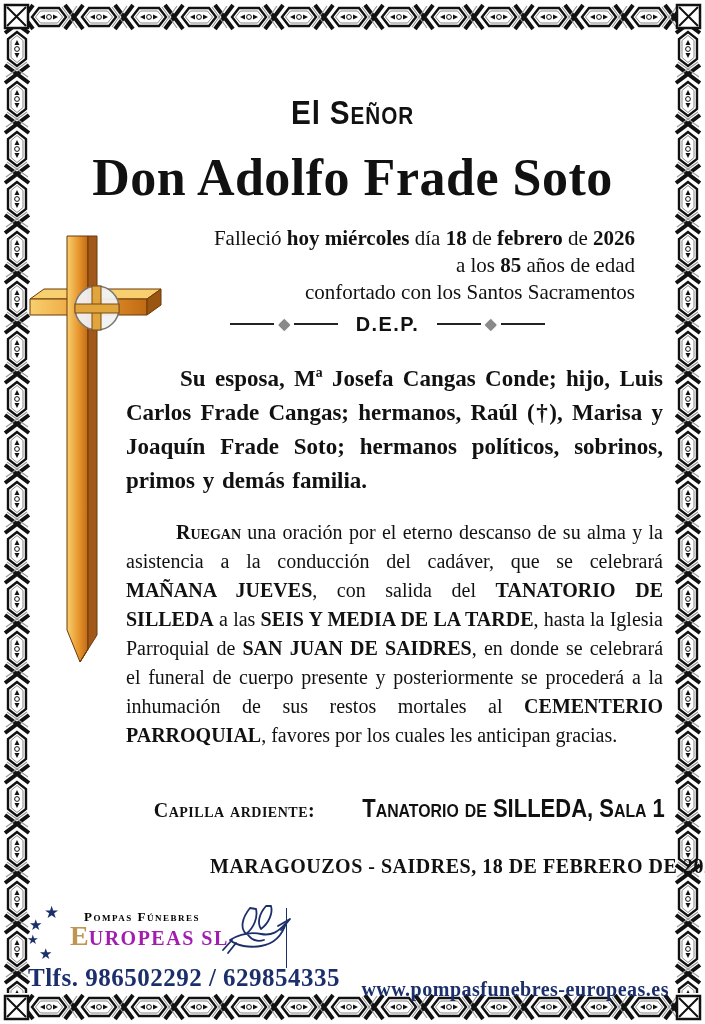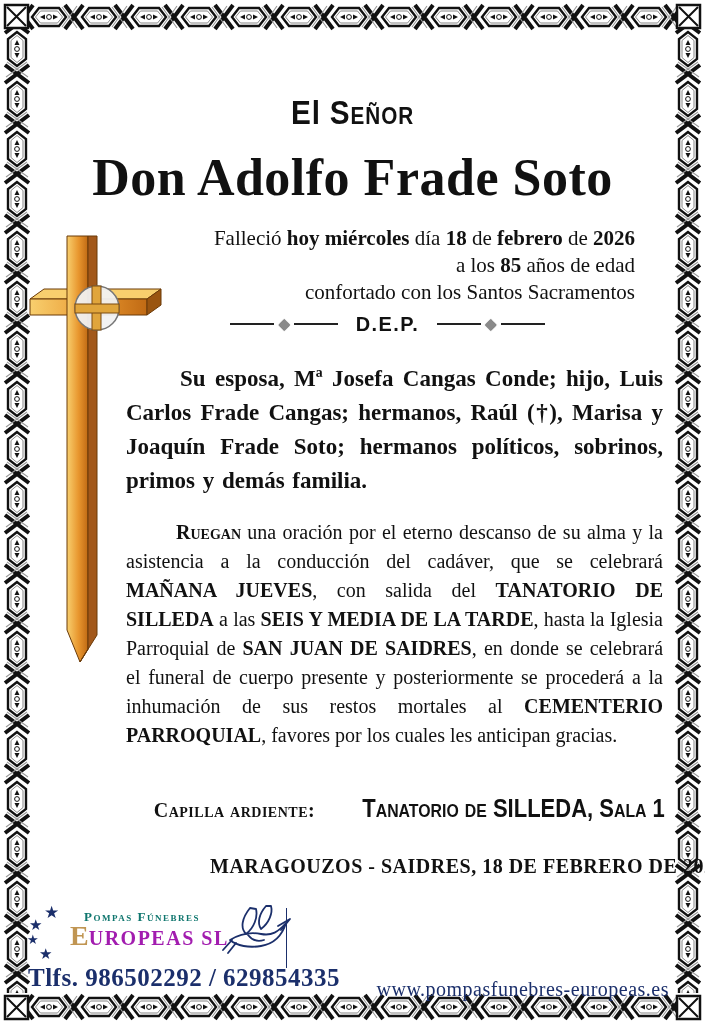--- a/index.html
+++ b/index.html
@@ -35,30 +35,30 @@
   .capilla .lab{font-weight:700;font-size:20px;font-variant:small-caps;letter-spacing:.5px;text-align:right;}
   .capilla .val{display:inline-block;font-family:"Liberation Sans",sans-serif;font-weight:700;
                 font-size:25px;font-variant:small-caps;transform:scaleX(.88);
                 transform-origin:right center;margin-left:6px;}
   .place-date{margin-top:32px;padding-left:170px;text-align:center;font-weight:700;font-size:20px;
               letter-spacing:.5px;white-space:nowrap;}
   
   .footer{position:absolute;left:0;right:0;bottom:0;height:120px;z-index:4;}
   .logo{position:absolute;left:28px;top:4px;width:262px;height:62px;}
   .star{position:absolute;color:#1b2f6b;line-height:1;}
-  .brand-top{position:absolute;left:56px;top:1px;color:#0f766e;font-weight:700;font-size:13px;
+  .brand-top{position:absolute;left:56px;top:1px;color:#000000;font-weight:700;font-size:13px;
              font-variant:small-caps;letter-spacing:1.5px;white-space:nowrap;}
   .brand-row{position:absolute;left:42px;top:12px;white-space:nowrap;}
   .brand-initial{color:#c09552;font-weight:700;font-size:28px;}
   .brand-rest{color:#a21caf;font-weight:700;font-size:20px;letter-spacing:1.5px;}
   .dove{position:absolute;left:192px;top:-4px;}
   .logo-vline{position:absolute;left:258px;top:0px;height:60px;border-left:1.5px solid #1b2f6b;}
   .phones{position:absolute;left:28px;top:60px;color:#1b2f6b;font-weight:700;font-size:25px;
           letter-spacing:.5px;white-space:nowrap;}
-  .website{position:absolute;right:36px;top:74px;color:#1b2f6b;font-weight:400;font-size:20px;
+  .website{position:absolute;right:36px;top:74px;color:#1b2f6b;font-weight:700;font-size:20px;
            letter-spacing:.5px;white-space:nowrap;}
 </style>
 </head>
 <body>
 
 <div class="page">
 
   <svg width="0" height="0" style="position:absolute">
     <defs>
       <pattern id="hb" width="50" height="28" patternUnits="userSpaceOnUse">

